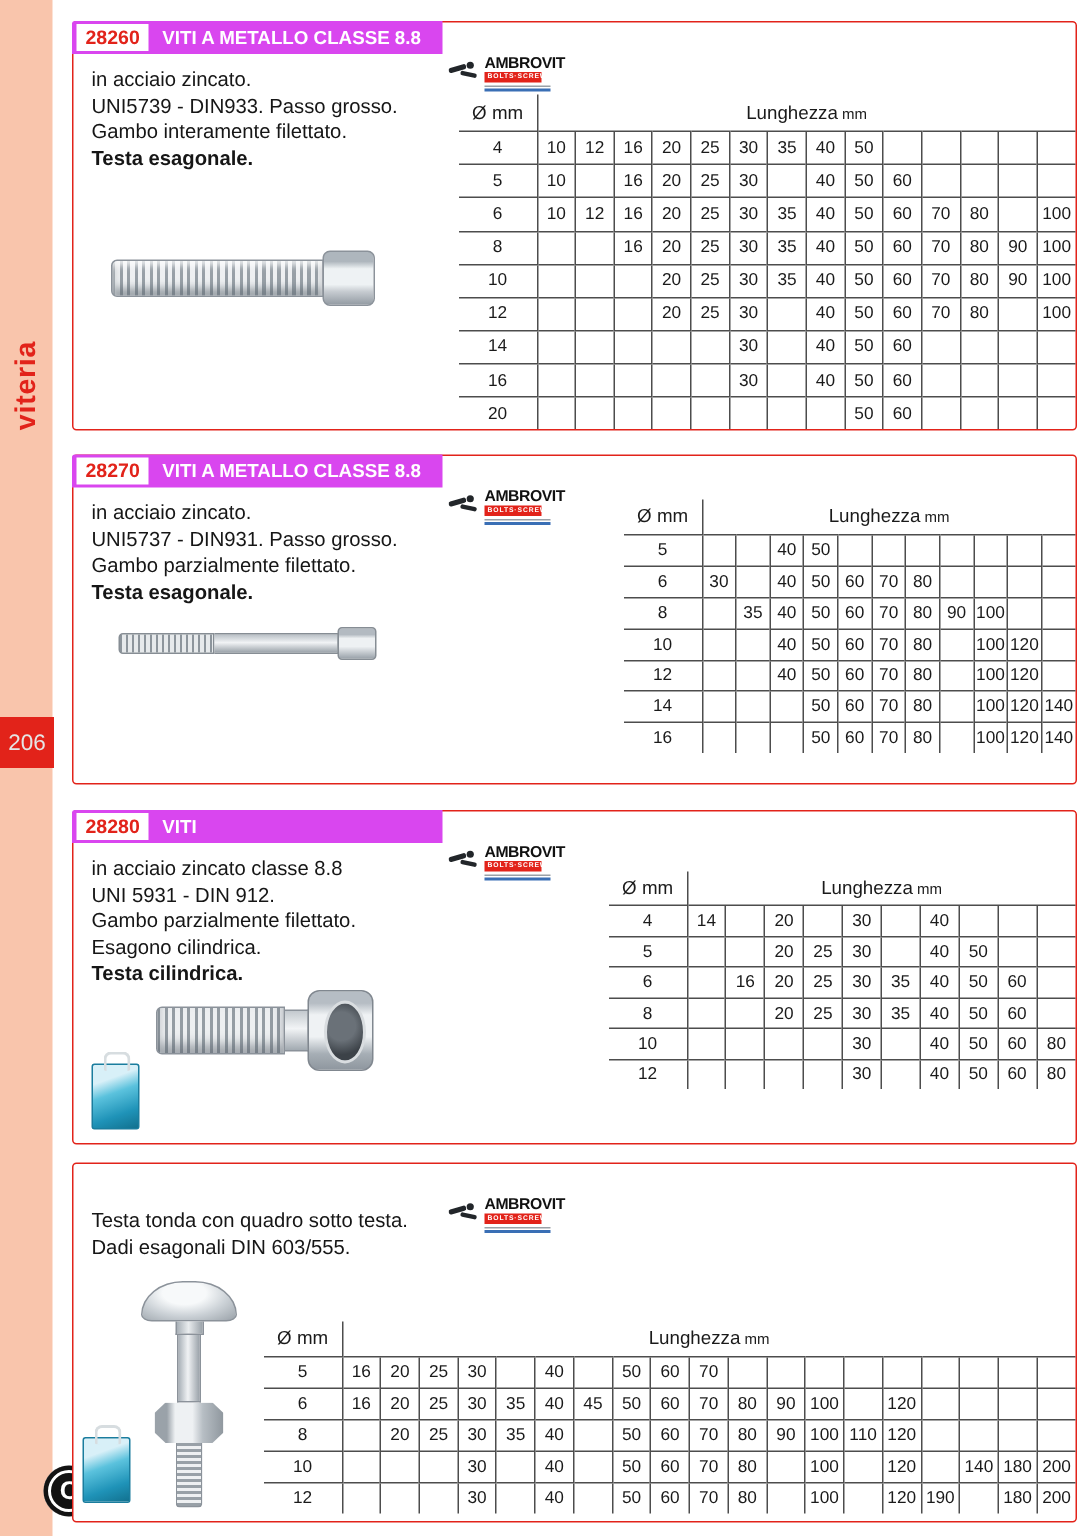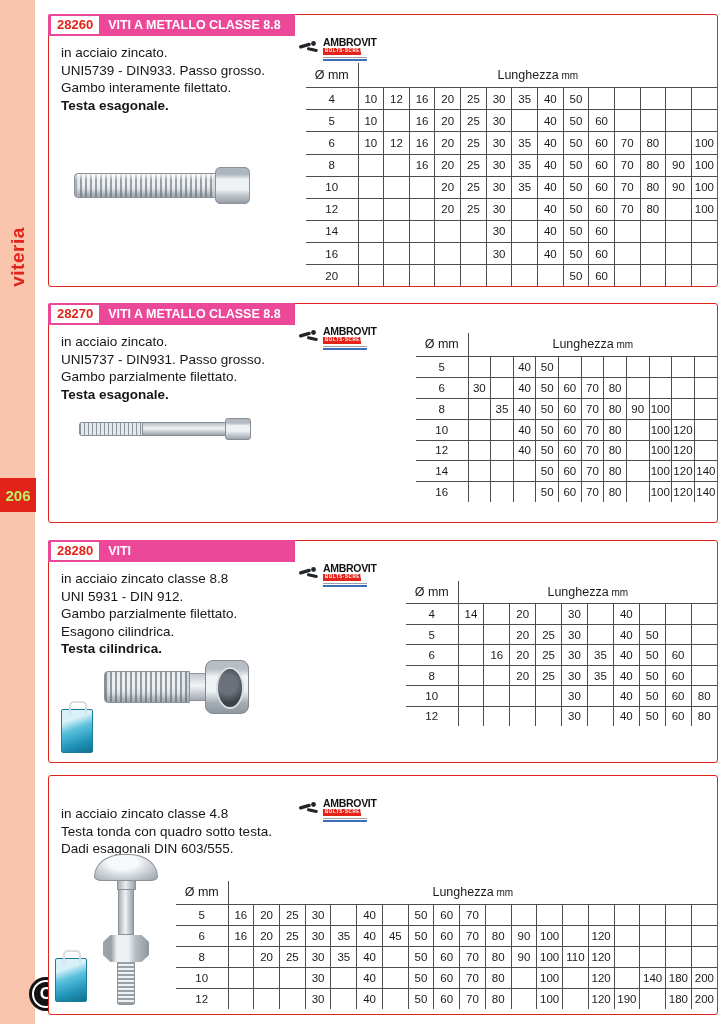--- a/index.html
+++ b/index.html
@@ -3,34 +3,34 @@
 <meta charset="utf-8">
 <style>
   html,body{margin:0;padding:0;background:#fff;}
   .page{position:relative;width:724px;height:1024px;background:#ffffff;overflow:hidden;
         font-family:"Liberation Sans",sans-serif;color:#111;}
 
   
   .strip{position:absolute;left:0;top:0;width:35px;height:1024px;background:#f9c5ac;}
   .strip-label{position:absolute;left:-43px;top:247px;width:120px;height:20px;text-align:center;
                transform:rotate(-90deg);color:#e2231a;font-weight:bold;font-size:19px;letter-spacing:.5px;}
-  .pagenum{position:absolute;left:0;top:478px;width:36px;height:34px;background:#e2231a;color:#bef264;
-           display:flex;align-items:center;justify-content:center;font-weight:bold;font-size:15px;}
+  .pagenum{position:absolute;left:0;top:478px;width:36px;height:34px;background:#e2231a;color:#e5e5e5;
+           display:flex;align-items:center;justify-content:center;font-weight:normal;font-size:15px;}
   .clogo{position:absolute;left:29px;top:977px;width:34px;height:34px;border-radius:50%;background:#131313;
          color:#fff;display:flex;align-items:center;justify-content:center;font-weight:bold;font-size:17px;
          box-shadow:inset 0 0 0 3px #131313, inset 0 0 0 5px #ffffff;}
 
   
   .section{position:absolute;left:48px;width:668px;background:#fff;border:1.5px solid #e2231a;border-radius:3px;}
   .s1{top:14px;height:271px;}
   .s2{top:303px;height:218px;}
   .s3{top:540px;height:221px;}
   .s4{top:775px;height:238px;}
 
-  .sec-header{position:absolute;top:-1px;left:-1px;width:247px;height:22px;background:#ec4899;
+  .sec-header{position:absolute;top:-1px;left:-1px;width:247px;height:22px;background:#d946ef;
               display:flex;align-items:center;border-radius:2px 0 0 0;}
   .code{background:#fff;color:#e2231a;font-weight:bold;font-size:13px;margin-left:3px;padding:1px 6px;line-height:16px;}
   .title{color:#fff;font-weight:bold;font-size:12.5px;margin-left:9px;white-space:nowrap;}
 
   .desc{position:absolute;left:12px;top:29px;font-size:13.5px;line-height:17.5px;color:#161616;}
   .desc .b{font-weight:bold;}
 
   
   .brand{position:absolute;left:250px;top:22px;display:flex;align-items:flex-start;}
   .brand-icon{margin-top:2px;margin-right:2px;}
@@ -617,21 +617,20 @@
               <td>60</td>
               <td>80</td>
             </tr>
           </tbody>
         </table>
       </div>
   </div>
 
   <div class="section s4">
     <div class="desc">
-        <div>in acciaio zincato classe 4.8</div>
         <div>Testa tonda con quadro sotto testa.</div>
         <div>Dadi esagonali  DIN 603/555.</div>
       </div>
     <div class="brand">
       <span class="brand-icon">
         <svg width="22" height="15" viewBox="0 0 22 15">
             <g fill="#22262a">
               <rect x="0" y="5" width="12" height="3.4" rx="1.5" transform="rotate(-16 6 7)"></rect>
               <rect x="8" y="9" width="11" height="3" rx="1.4" transform="rotate(12 13 10)"></rect>
               <circle cx="14.5" cy="4.5" r="2.4"></circle>

